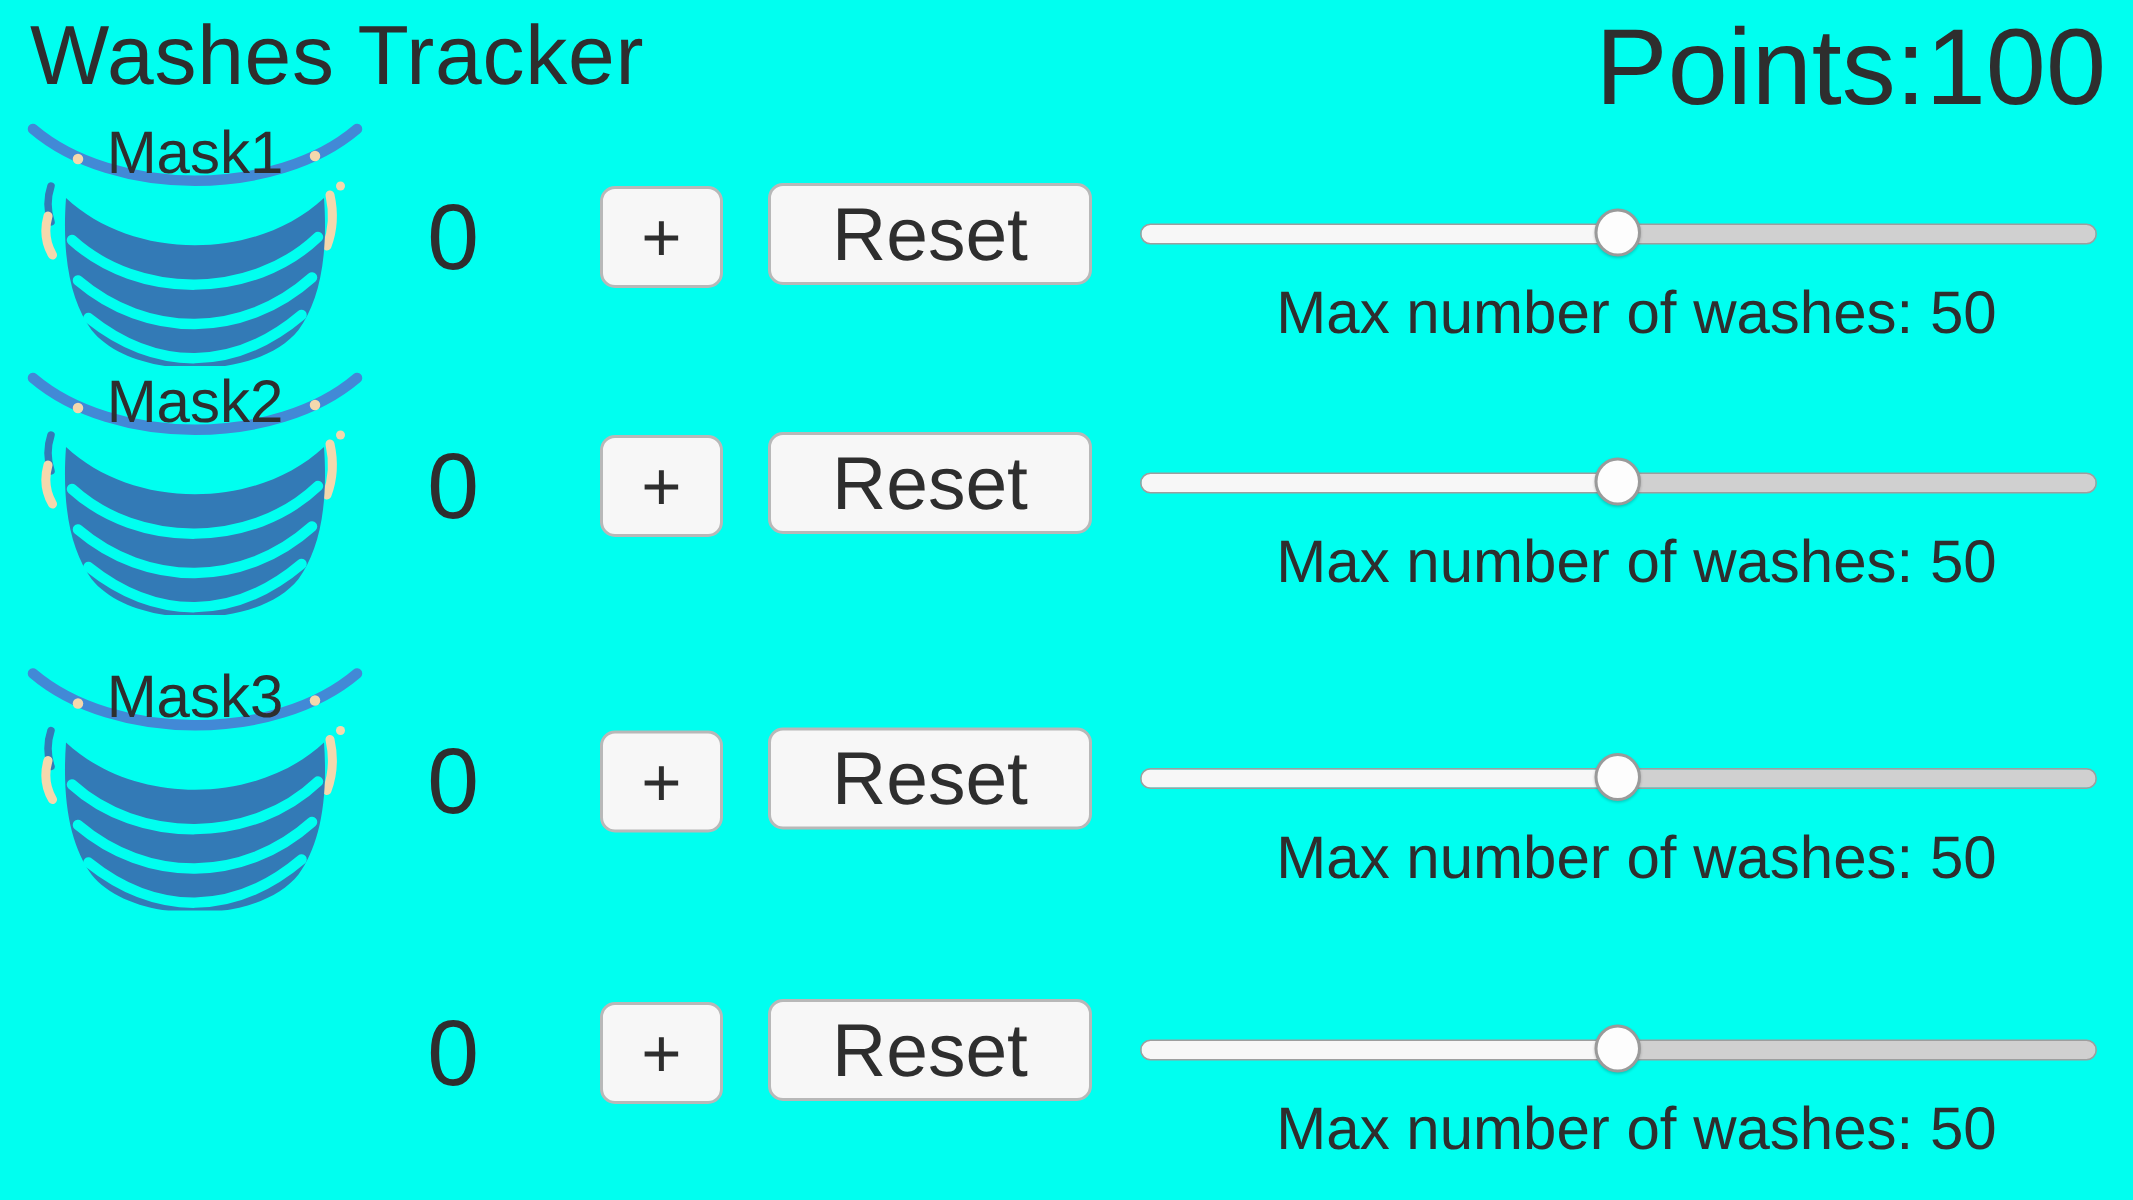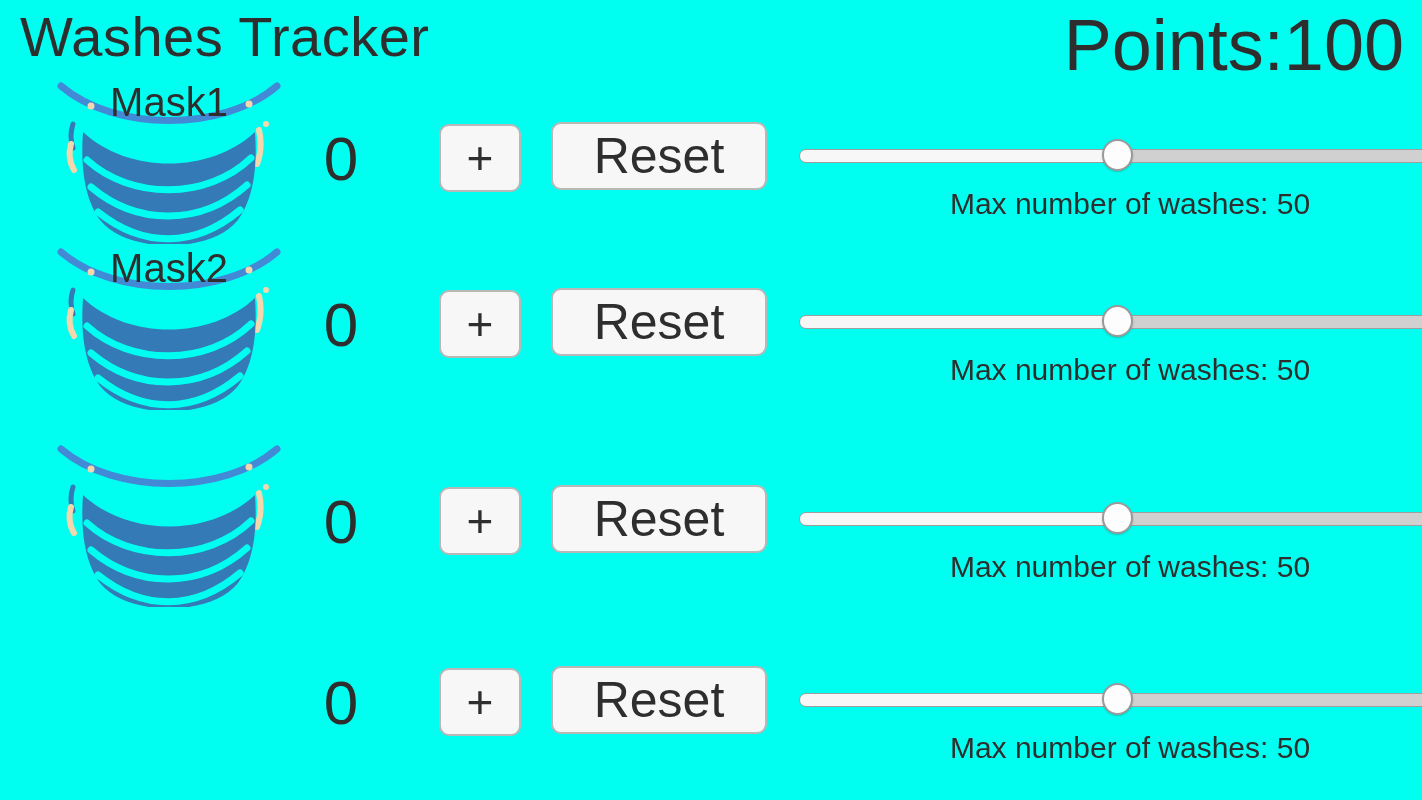--- a/index.html
+++ b/index.html
@@ -11,21 +11,21 @@
     position:relative;
   }
   .header-title{
     position:absolute;left:20px;top:4px;
     font-size:56px;font-weight:400;letter-spacing:0.5px;text-align:right;
   }
   .points{
     position:absolute;right:18px;top:4px;
     font-size:72px;font-weight:400;white-space:nowrap;
   }
-  .row{position:absolute;left:0;width:1124px;height:170px;margin-left:39px;}
+  .row{position:absolute;left:0;width:1124px;height:170px;}
   .mask-figure{position:absolute;left:14px;top:0;width:232px;height:166px;}
   .mask-figure svg{position:absolute;left:0;top:0;width:232px;height:166px;}
   .mask-label{
     position:absolute;left:0;top:2px;width:232px;text-align:center;
     font-size:40px;color:var(--text,#2e2e2e);
   }
   .count{
     position:absolute;left:262px;top:50px;width:80px;text-align:center;
     font-size:62px;line-height:62px;
   }
@@ -52,21 +52,21 @@
   }
   .thumb{
     position:absolute;top:-11px;left:calc(var(--pct,50%) - 16px);
     width:31px;height:32px;border-radius:50%;
     background:var(--thumb_fill,#fdfdfd);
     border:2px solid #9a9a9a;box-sizing:border-box;
     box-shadow:0 1px 2px rgba(0,0,0,.2);
   }
   .slider-label{
     margin-top:24px;text-align:center;padding-left:24px;
-    font-size:30px;white-space:nowrap;
+    font-size:40px;white-space:nowrap;
   }
   .mask-body{fill:var(--mask_body,#337ab6);}
   .mask-strap{stroke:var(--mask_strap,#4289d6);fill:none;stroke-linecap:round;}
   .mask-sep{stroke:var(--background,#00fff0);fill:none;stroke-linecap:round;}
   .ear-tie{stroke:var(--ear_tie,#f4d8ad);fill:none;stroke-linecap:round;}
   .ear-dot{fill:var(--ear_tie,#f4d8ad);}
   .strap-bit{stroke:var(--mask_body,#337ab6);fill:none;stroke-linecap:round;}
 </style>
 </head>
 <body style="--background: #00fff0; --text: #2e2e2e; --mask_body: #337ab6; --mask_strap: #4289d6; --ear_tie: #f4d8ad; --button_bg: #f7f7f7; --button_border: #b8b8b8; --track_filled: #f7f7f7; --track_empty: #d0d0d0; --track_border: #9e9e9e; --thumb_fill: #fdfdfd;">
@@ -138,20 +138,21 @@
       <path class="ear-tie" stroke-width="6" d="M18,66 Q14,80 21,92"></path>
       <circle class="ear-dot" cx="38" cy="28" r="3.5"></circle>
       <circle class="ear-dot" cx="196" cy="26" r="3.5"></circle>
       <circle class="ear-dot" cx="213" cy="46" r="3"></circle>
       <path class="ear-tie" stroke-width="6" d="M206,52 Q210,70 204,86"></path>
       <path class="mask-body" d="M30,54 C75,96 157,96 202,54 C205,96 198,124 185,142 C158,176 74,176 47,142 C34,124 27,96 30,54 Z"></path>
       <path class="mask-sep" stroke-width="7" d="M34,82 C78,122 154,122 198,80"></path>
       <path class="mask-sep" stroke-width="7" d="M38,109 C84,148 148,148 194,107"></path>
       <path class="mask-sep" stroke-width="7" d="M45,134 C90,170 142,170 187,132"></path>
     </svg>
+    <div class="mask-label">Mask3</div>
   </div>
   <div class="count">0</div>
   <button class="btn plus-btn">+</button>
   <button class="btn reset-btn">Reset</button>
   <div class="slider-group">
     <div class="slider" style="--pct: 50%;">
       <div class="thumb"></div>
     </div>
     <div class="slider-label">Max number of washes: 50</div>
   </div>

